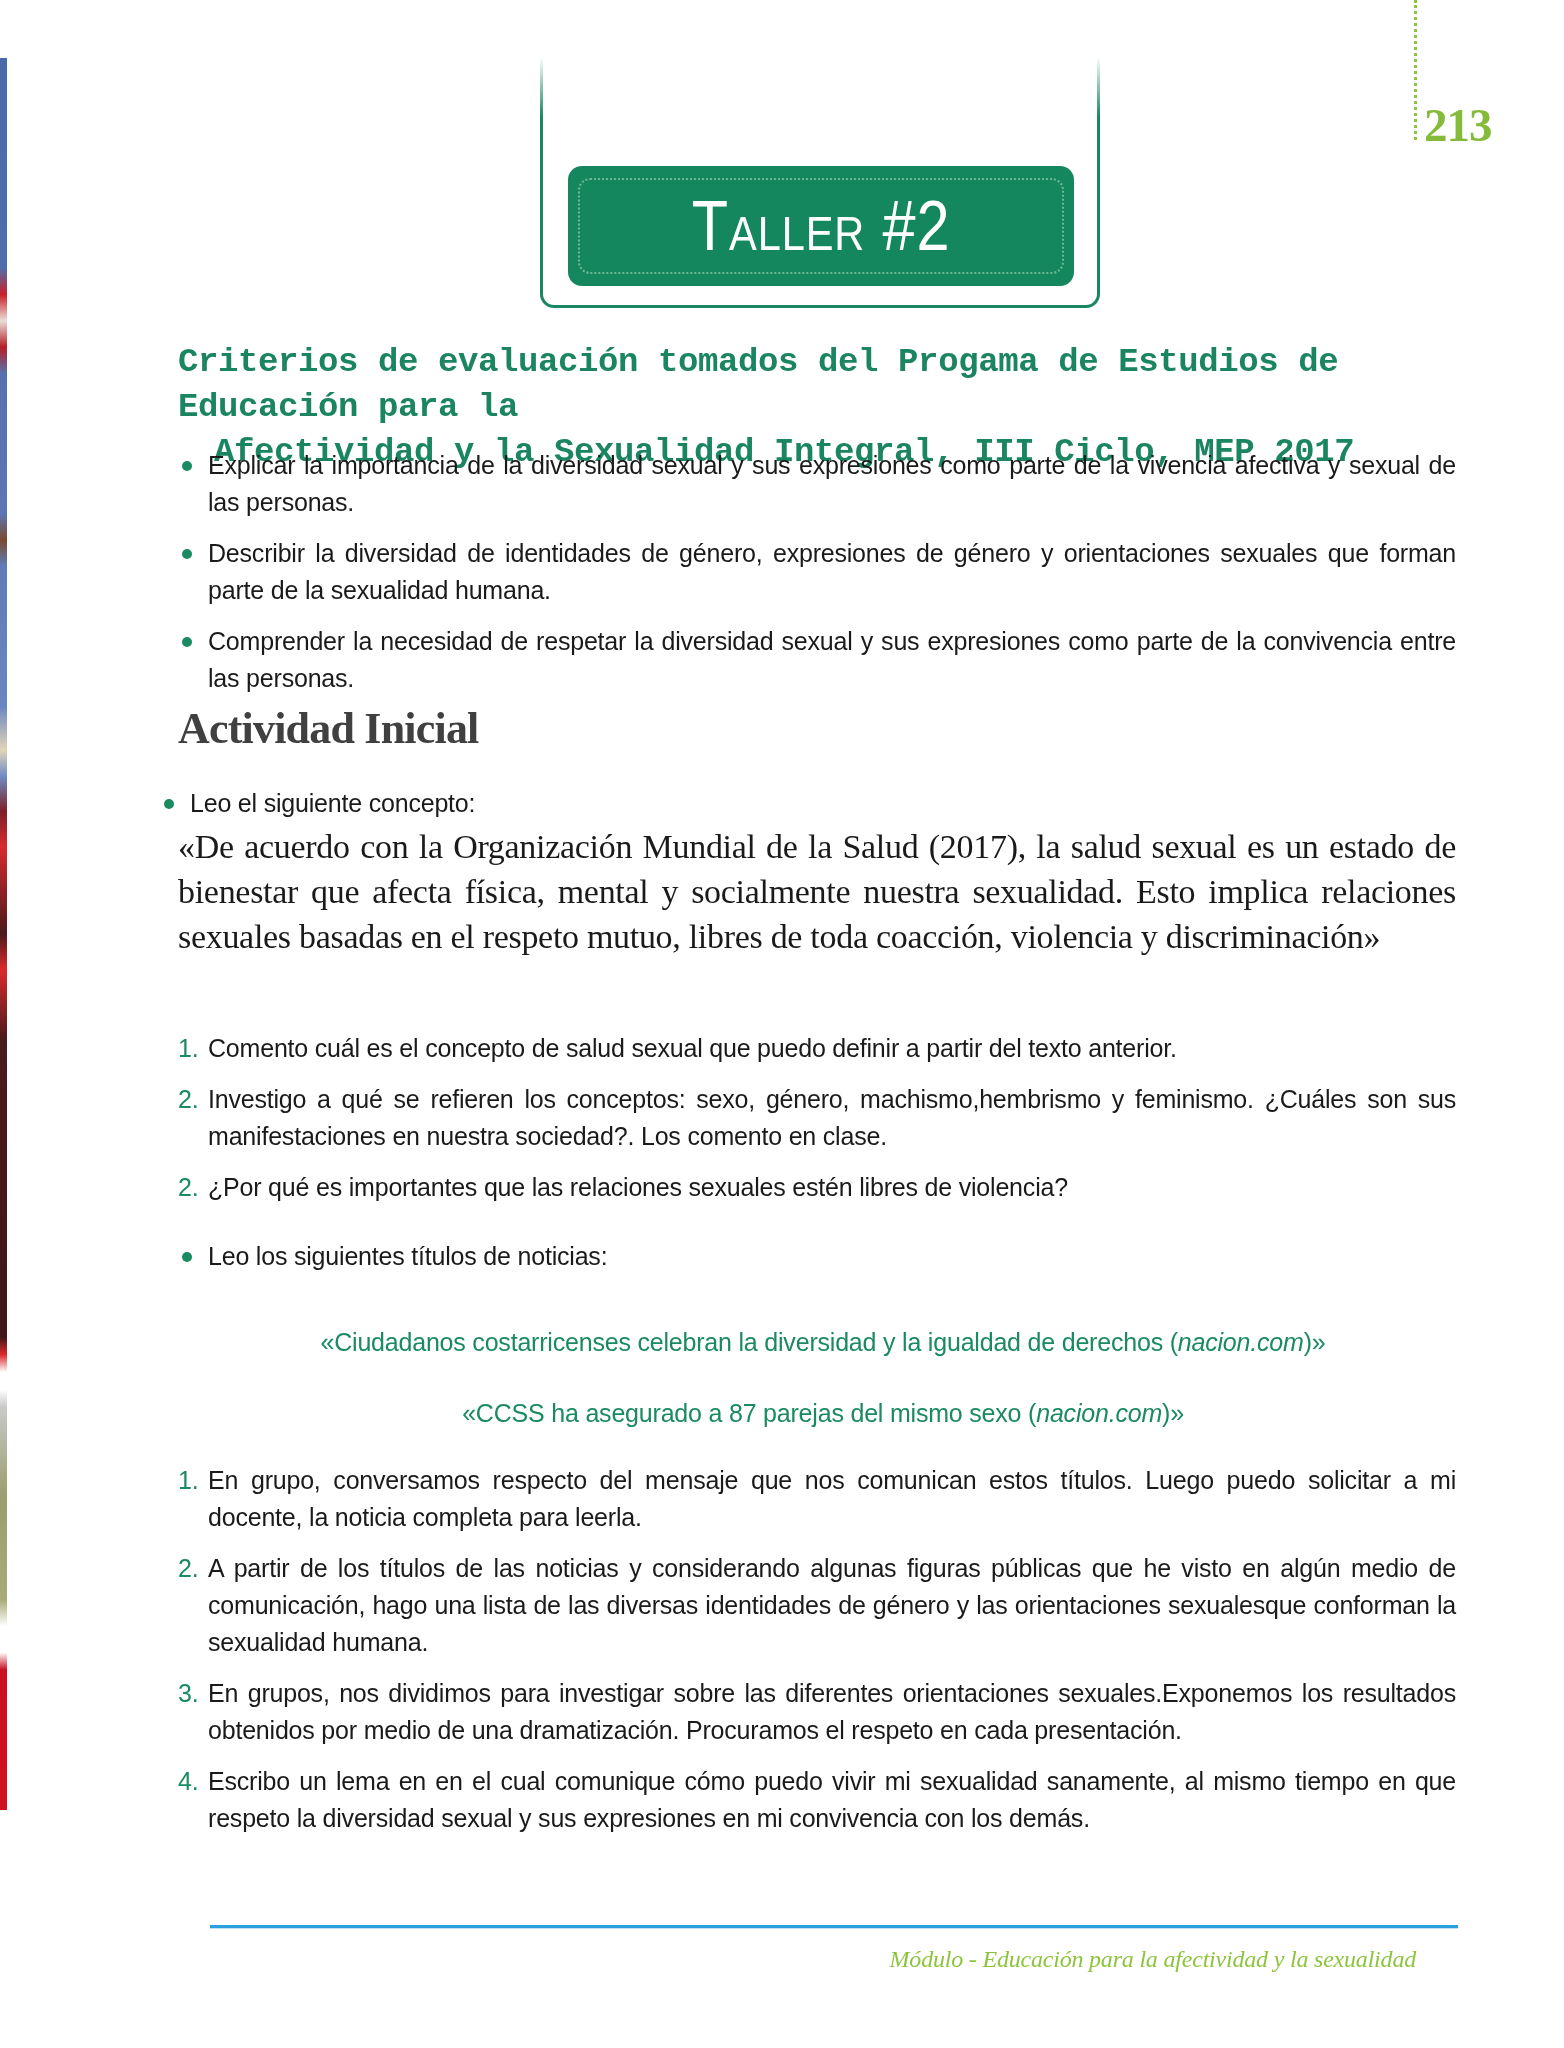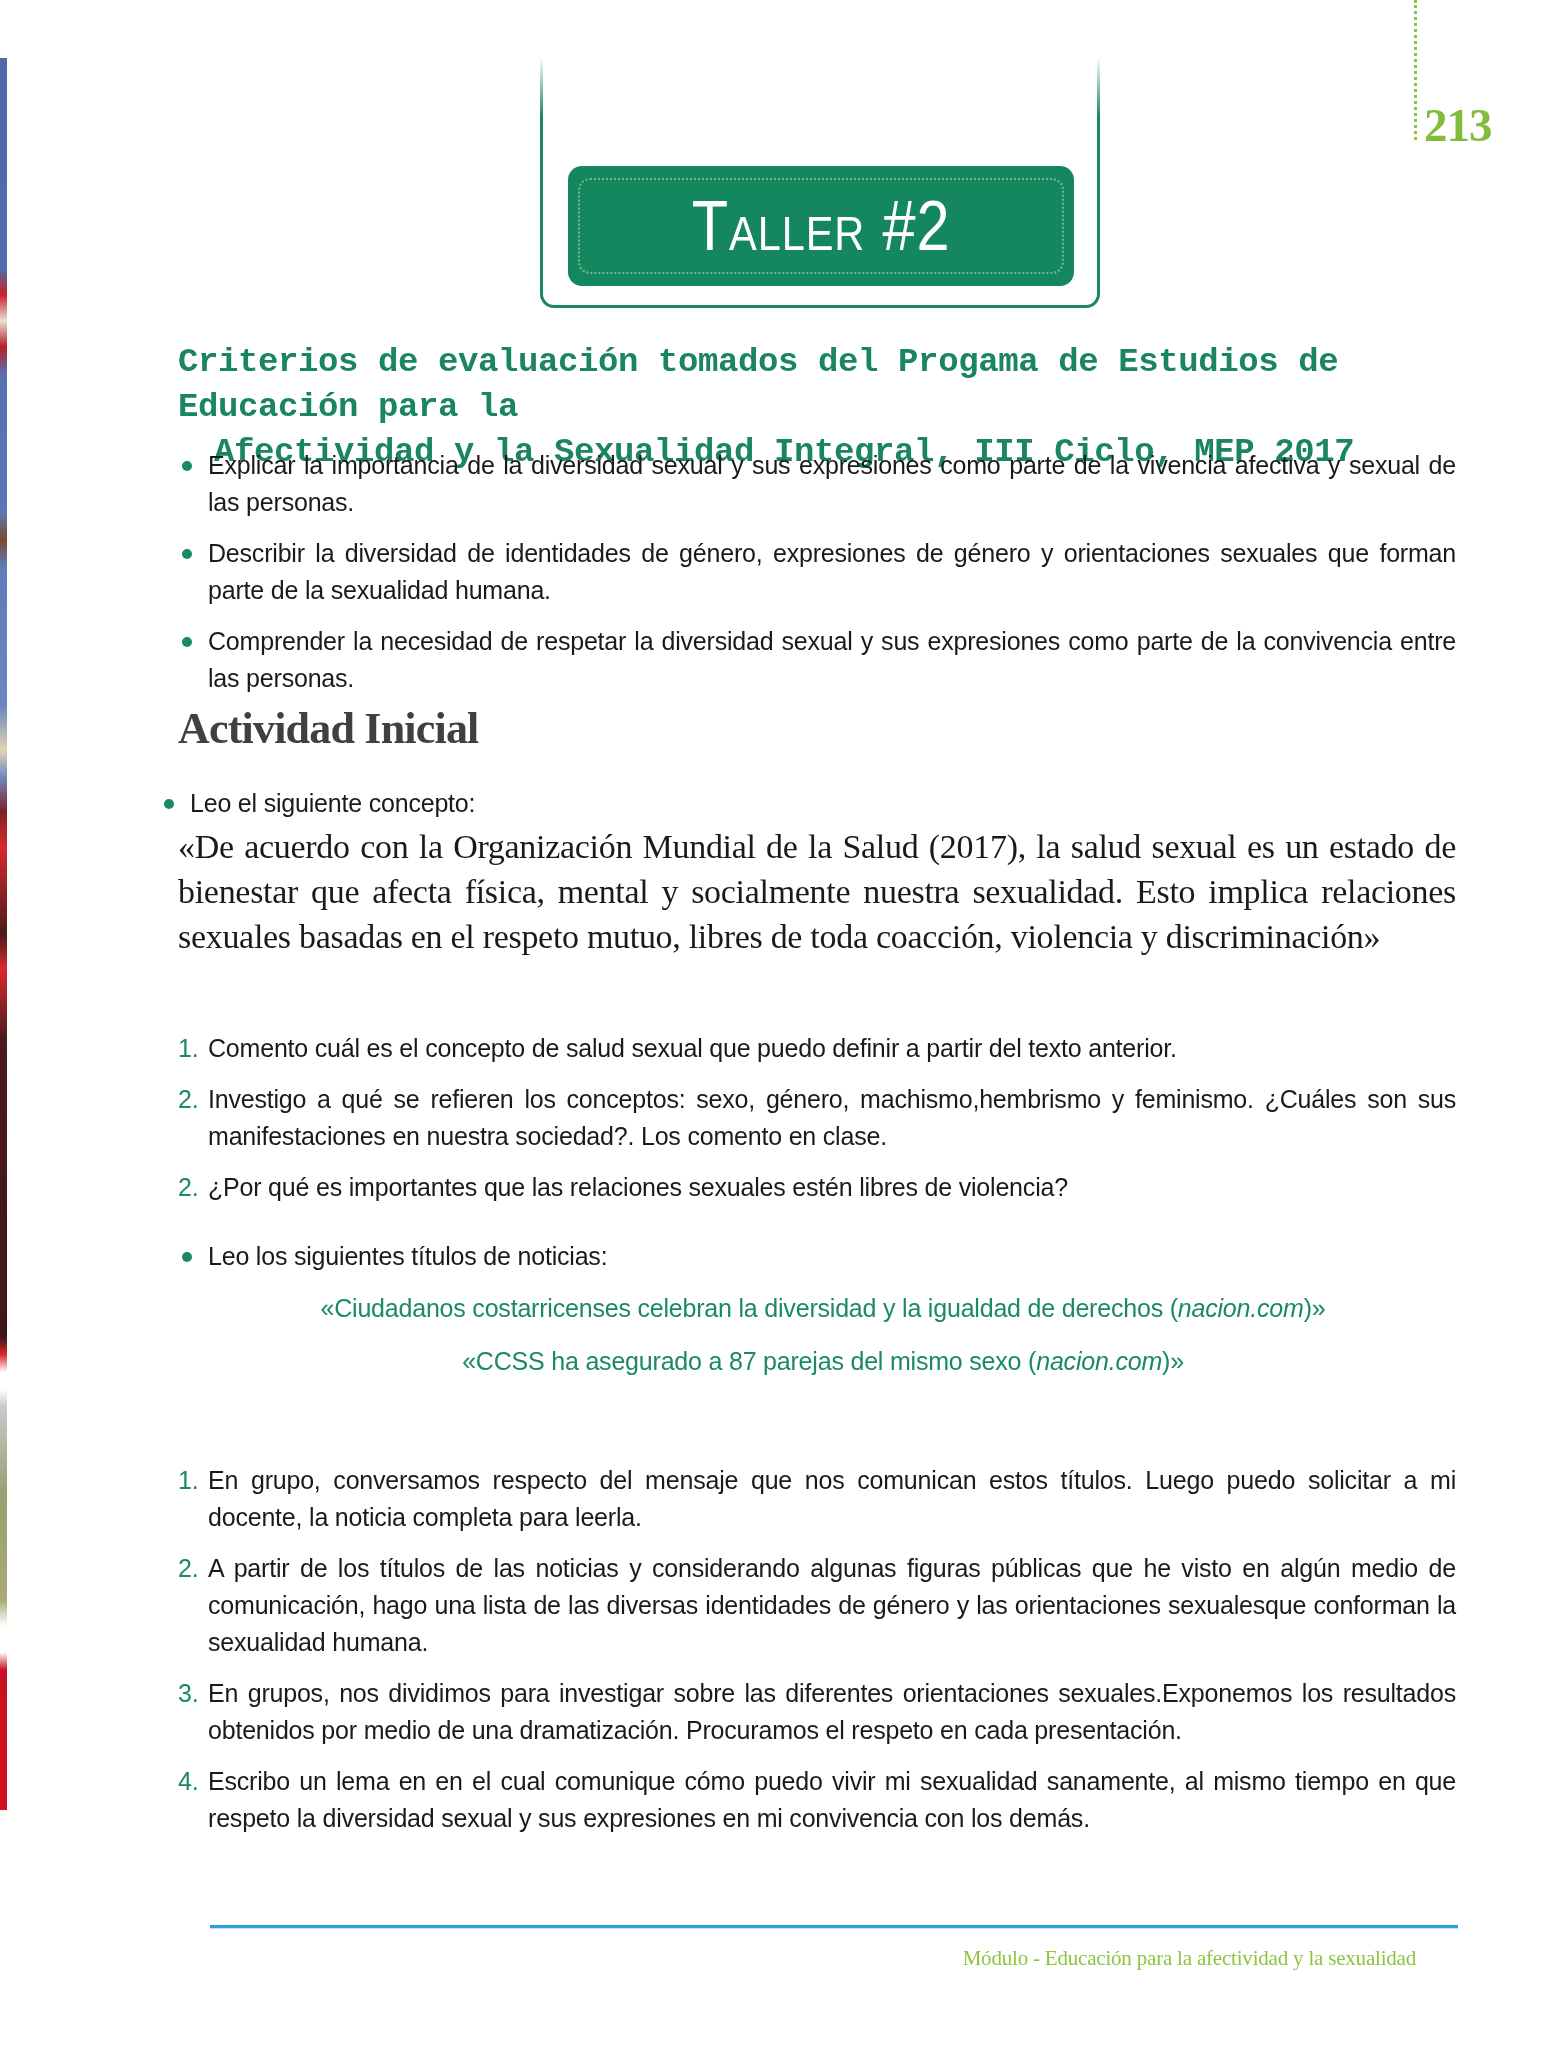--- a/index.html
+++ b/index.html
@@ -91,31 +91,31 @@
   }
   .num-marker {
     position: absolute; left: 0; top: 0; color: #1a8a60;
   }
   .q-list { position: absolute; left: 178px; top: 1030px; width: 1278px; }
   .read-news { position: absolute; left: 178px; top: 1238px; width: 1278px; }
   .headlines {
     position: absolute; left: 178px; top: 1290px; width: 1290px;
     text-align: center; color: #1a8a60; font-size: 25px; letter-spacing: -0.2px;
   }
-  .headline { line-height: 37px; margin-bottom: 16px; }
+  .headline { line-height: 37px; margin-bottom: 16px; margin-top: 34px; }
   .headline em { font-style: italic; }
   .task-list { position: absolute; left: 178px; top: 1462px; width: 1278px; }
   .footer-rule {
     position: absolute; left: 210px; top: 1925px; width: 1248px; height: 3px;
     background: #2aa0de; box-shadow: 0 1px 0 #bfe3f6;
   }
   .footer-text {
     position: absolute; right: 148px; top: 1946px;
-    font-family: "Liberation Serif", serif; 
-    color: #8cc43c; font-size: 21px; letter-spacing: -0.2px;
+    font-family: "Liberation Serif", serif; font-style: italic;
+    color: #8cc43c; font-size: 24px; letter-spacing: -0.2px;
   }
 </style>
 </head>
 <body>
 
 <div class="edge-strip"></div>
 <div class="dotted-rule"></div>
 <div class="page-number">213</div>
 
 <div class="title-frame"></div>

